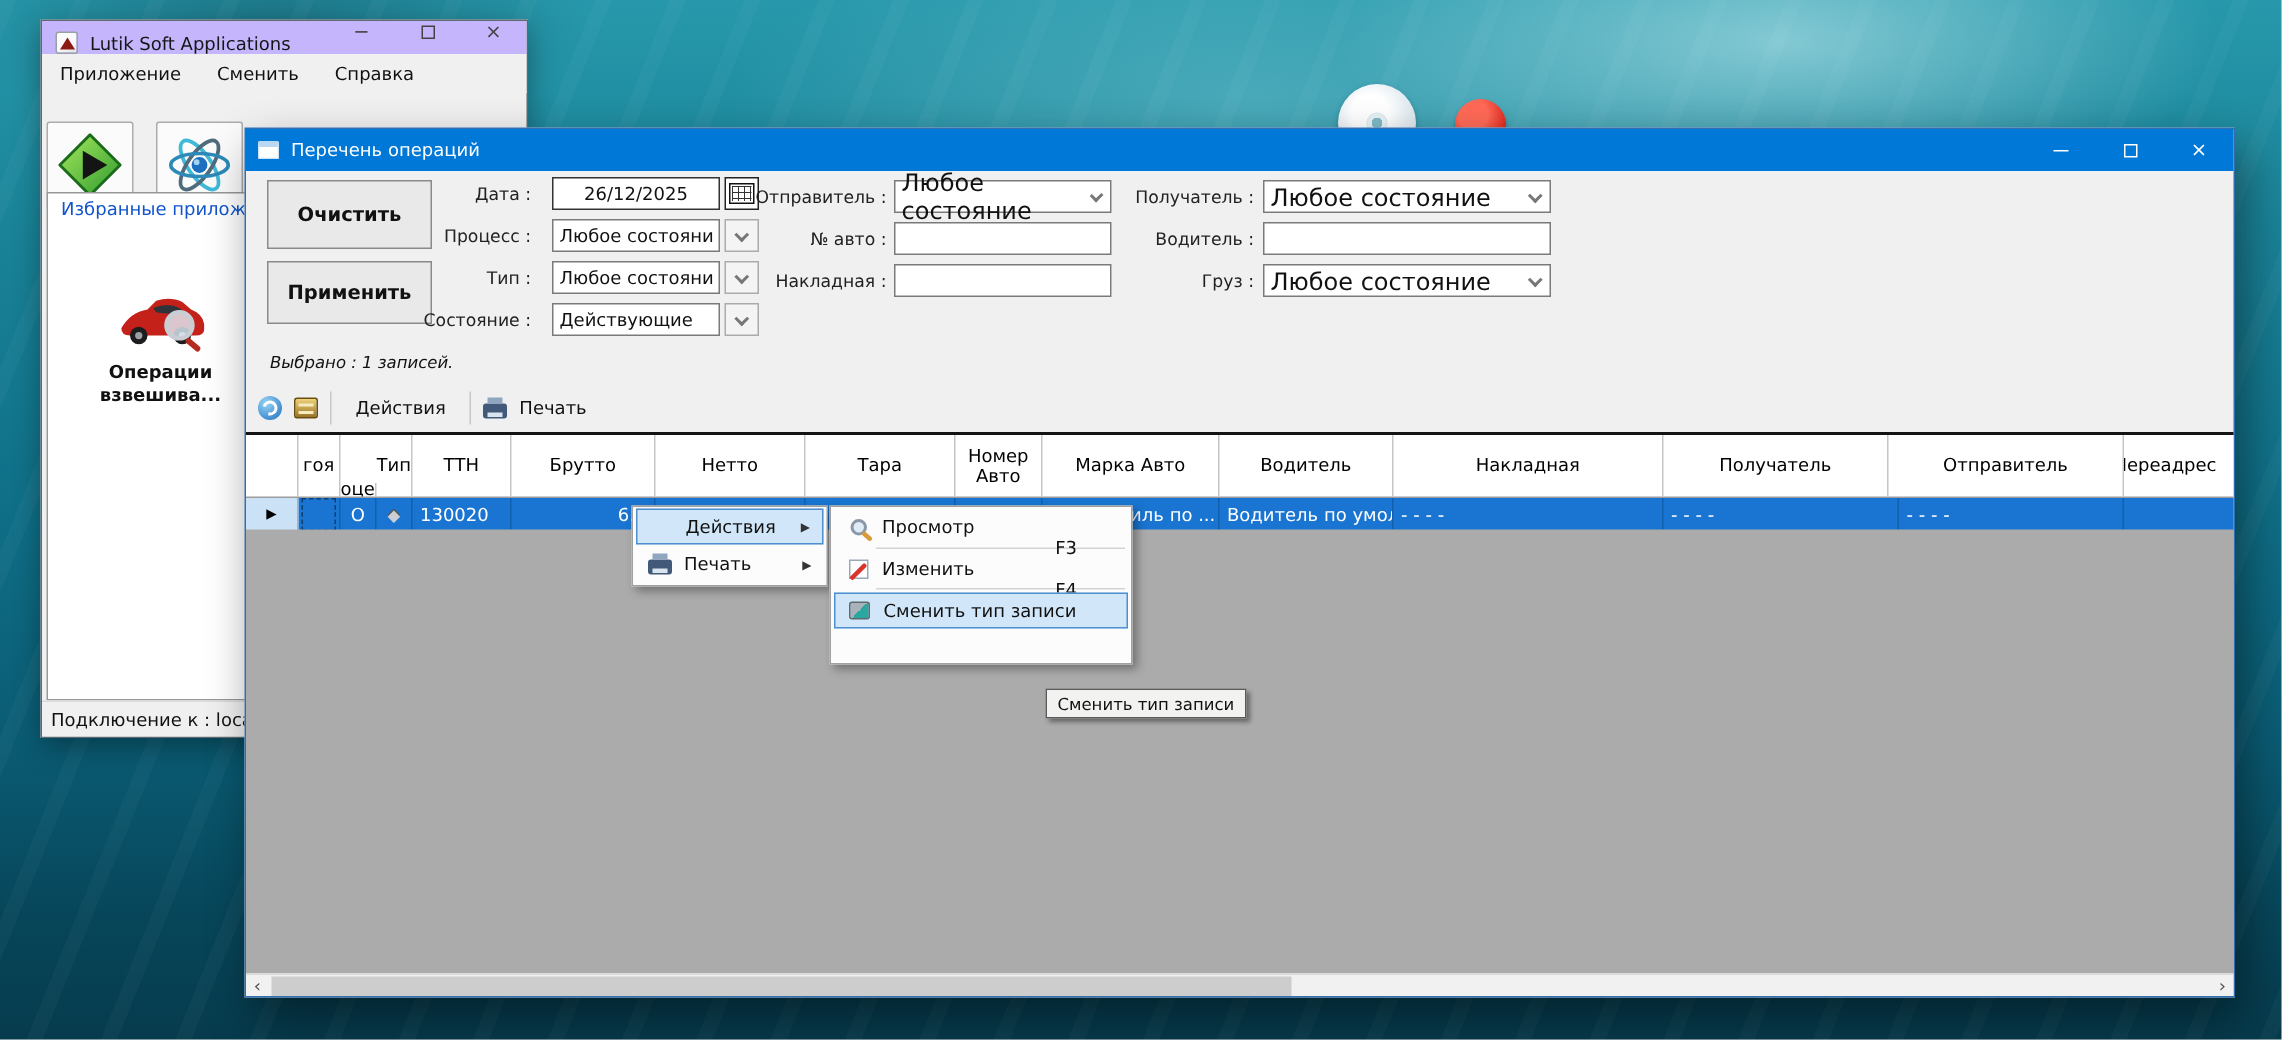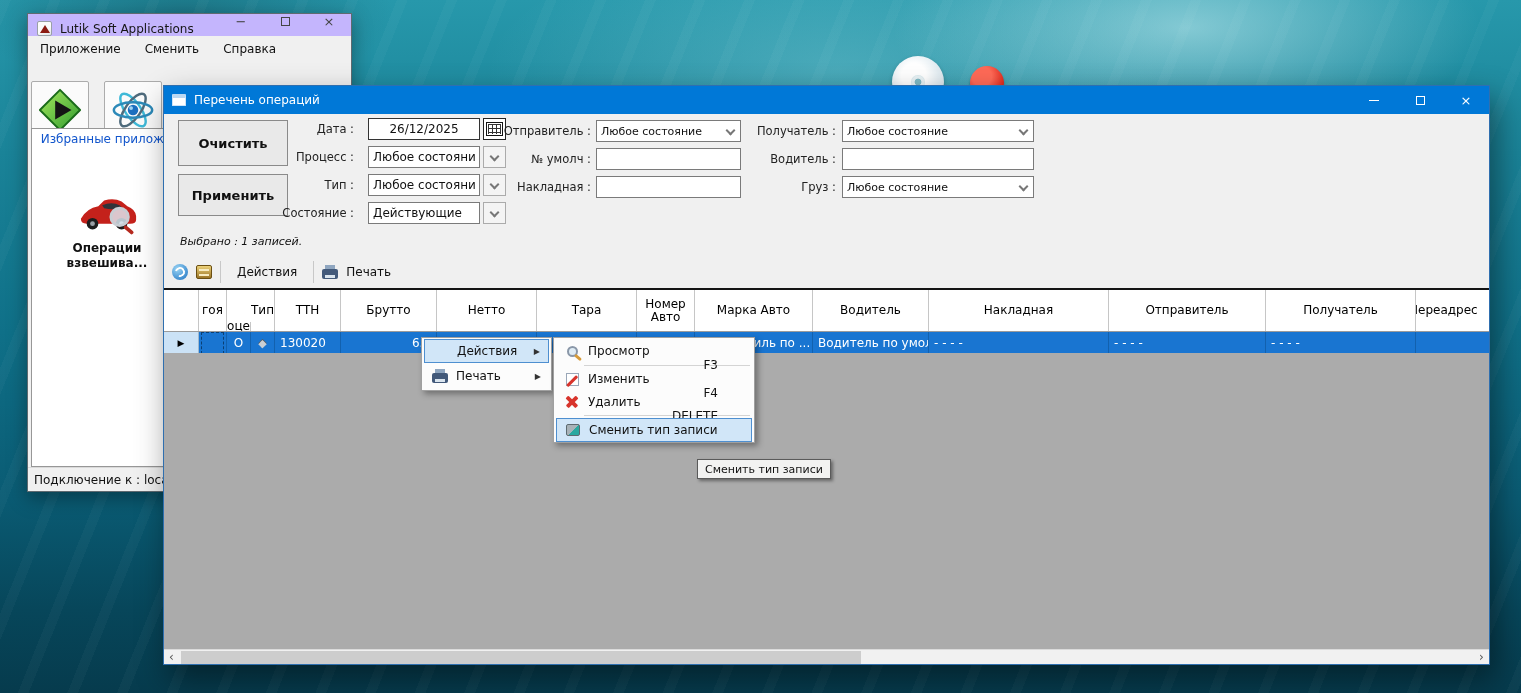--- a/index.html
+++ b/index.html
@@ -72,21 +72,21 @@
     font-weight:bold;font-size:13px;color:#111;display:flex;align-items:center;justify-content:center;}
   .flabel{position:absolute;font-size:11.5px;color:#222;text-align:right;line-height:22px;height:22px;}
   .finput{position:absolute;height:22px;background:#fff;border:1px solid #7A7A7A;font-size:12px;
     color:#111;line-height:20px;padding:0 4px;white-space:nowrap;overflow:hidden;}
   .center{text-align:center;}
   .sqbtn{position:absolute;width:23px;height:22px;background:#F4F4F4;border:1px solid #ABABAB;}
   .sqbtn.dark{border:1px solid #222;background:#fff;}
   .chev{width:7px;height:7px;border-right:2px solid #777;border-bottom:2px solid #777;
     transform:rotate(45deg);margin-top:-2px;}
   .combo{position:absolute;height:22px;background:#fff;border:1px solid #7A7A7A;display:flex;
-    align-items:center;justify-content:space-between;padding:0 6px 0 4px;font-size:11px;color:#111;}
+    align-items:center;justify-content:space-between;padding:0 6px 0 4px;font-size:16px;color:#111;}
   .cal{width:17px;height:14px;background:#fff;border:1px solid #111;position:relative;}
   .cal::before{content:"";position:absolute;inset:1px;
     background:linear-gradient(#333 1px,transparent 1px) 0 0/100% 4px,
                linear-gradient(90deg,#333 1px,transparent 1px) 0 0/4px 100%;}
   .selinfo{position:absolute;left:16px;top:149px;font-size:11px;font-style:italic;color:#111;}
   .topstrip{position:absolute;left:0;top:170px;width:100%;height:32px;display:flex;align-items:center;
     font-size:12px;color:#111;}
   .tsep{width:1px;height:22px;background:#C8C8C8;margin:0 8px;}
   .tbitem{padding:4px 8px;}
 
@@ -267,21 +267,21 @@
     <div class="sqbtn btnish" style="left:319px;top:116px;">
       <span class="chev"></span>
       </div>
 
     <div class="flabel" style="left:337px;top:34px;width:90px;">Отправитель :</div>
     <div class="combo" style="left:432px;top:34px;width:145px;">
       <span>Любое состояние</span>
       <span class="chev"></span>
       </div>
 
-    <div class="flabel" style="left:337px;top:62px;width:90px;">№ умолч :</div>
+    <div class="flabel" style="left:337px;top:62px;width:90px;">№ авто :</div>
     <div class="finput" style="left:432px;top:62px;width:145px;"></div>
 
     <div class="flabel" style="left:337px;top:90px;width:90px;">Накладная :</div>
     <div class="finput" style="left:432px;top:90px;width:145px;"></div>
 
     <div class="flabel" style="left:582px;top:34px;width:90px;">Получатель :</div>
     <div class="combo" style="left:678px;top:34px;width:192px;">
       <span>Любое состояние</span>
       <span class="chev"></span>
       </div>
@@ -314,22 +314,22 @@
         <div class="gh" style="width:24px;margin-top:32px;">оце</div>
         <div class="gh" style="width:24px;">Тип</div>
         <div class="gh" style="width:66px;">ТТН</div>
         <div class="gh" style="width:96px;">Брутто</div>
         <div class="gh" style="width:100px;">Нетто</div>
         <div class="gh" style="width:100px;">Тара</div>
         <div class="gh" style="width:58px;">Номер Авто</div>
         <div class="gh" style="width:118px;">Марка Авто</div>
         <div class="gh" style="width:116px;">Водитель</div>
         <div class="gh" style="width:180px;">Накладная</div>
+        <div class="gh" style="width:150px;">Получатель</div>
         <div class="gh" style="width:157px;">Отправитель</div>
-        <div class="gh" style="width:150px;">Получатель</div>
         <div class="gh" style="width:220px;justify-content:flex-start;text-indent:-7px;">Переадрес</div>
       </div>
       <div class="grow">
         <div class="gc ind" style="width:35px;">
           <span>▶</span>
           </div>
         <div class="gc" style="width:28px;">
           <span class="focusbox"></span>
           </div>
         <div class="gc mid" style="width:24px;">О</div>
@@ -382,27 +382,20 @@
       <span class="key">F3</span>
     </div>
     <div class="msep"></div>
     <div class="mitem" style="height:22px;">
       <span class="ico">
           <span class="edit"></span>
         </span>
       <span class="lbl">Изменить</span>
       <span class="key">F4</span>
     </div>
-    <div class="mitem" style="height:22px;">
-      <span class="ico">
-          <span class="delx"></span>
-        </span>
-      <span class="lbl">Удалить</span>
-      <span class="key">DELETE</span>
-    </div>
     <div class="msep"></div>
     <div class="mitem hl">
       <span class="ico">
           <span class="chtype"></span>
         </span>
       <span class="lbl">Сменить тип записи</span>
     </div>
   </div>
 
   <div class="tooltip">

